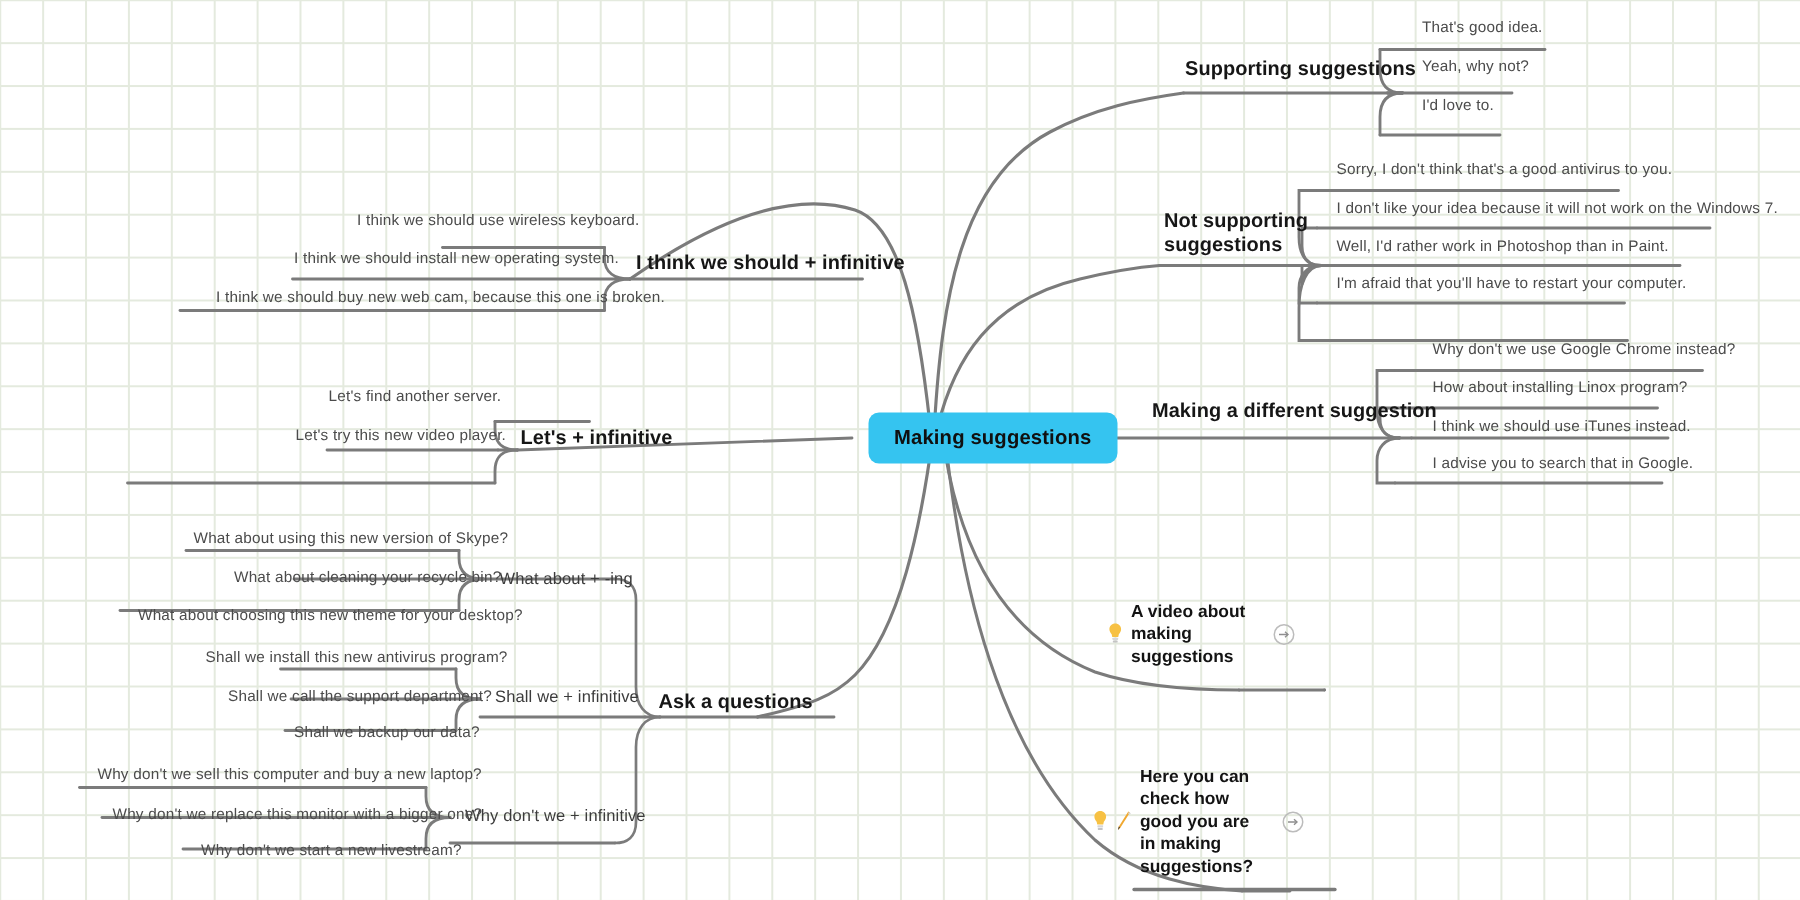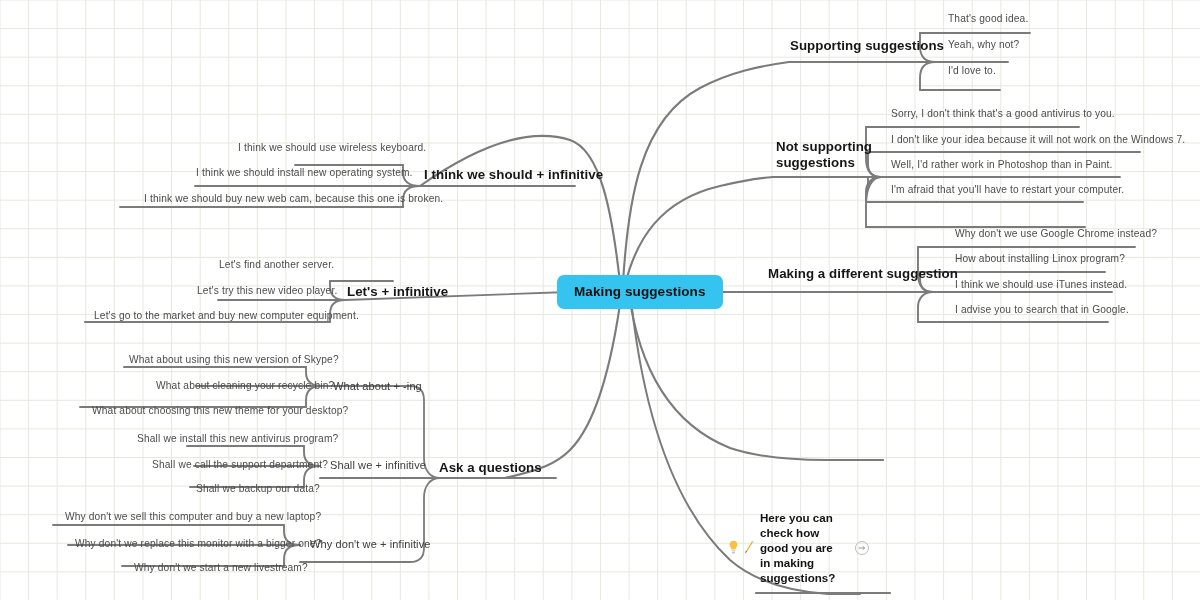--- a/index.html
+++ b/index.html
@@ -195,21 +195,21 @@
       <path d="M933,292 L941,292"></path>
       <path d="M941,292 L1112,292"></path>
       <path d="M933,292 C923,292 918,299 918,307 L918,322 L930,322"></path>
       <path d="M930,322 L1108,322"></path>
 
       <path d="M883,460 L883,460"></path>
       <path d="M756,593 L890,593" stroke-width="2.2"></path>
     </g>
   </svg>
 
-  <div class="node root-node" style="left:557px; top:275px;">
+  <div class="node root-node" style="left:579px; top:275px;">
     <span>Making suggestions</span>
   </div>
 
   <div class="node main-label" style="left:790px; top:38px;">
     <span>Supporting suggestions</span>
   </div>
   <div class="node leaf" style="left:948px; top:13px;text-align:right;">
     <span>That's good idea.</span>
   </div>
   <div class="node leaf" style="left:948px; top:39px;">
@@ -244,20 +244,36 @@
   <div class="node leaf" style="left:955px; top:253px;">
     <span>How about installing Linox program?</span>
   </div>
   <div class="node leaf" style="left:955px; top:279px;">
     <span>I think we should use iTunes instead.</span>
   </div>
   <div class="node leaf" style="left:955px; top:304px;">
     <span>I advise you to search that in Google.</span>
   </div>
 
+  <div class="node note-node" style="left:738px; top:400px;">
+    <span class="icon-bulb">
+      <svg viewBox="0 0 11 15" width="11" height="15">
+        <path d="M5.5 0.7 C3.2 0.7 1.6 2.4 1.6 4.5 C1.6 6.0 2.4 6.9 3.1 7.9 L3.5 9.6 L7.5 9.6 L7.9 7.9 C8.6 6.9 9.4 6.0 9.4 4.5 C9.4 2.4 7.8 0.7 5.5 0.7 Z" fill="#f7c143"></path>
+        <rect x="3.6" y="10.1" width="3.8" height="1.5" rx="0.4" fill="#d7d7d7"></rect>
+        <rect x="3.9" y="12.0" width="3.2" height="1.4" rx="0.4" fill="#c4c4c4"></rect>
+      </svg>
+    </span>
+    <span class="note-text">A video about making suggestions</span>
+    <span class="link-badge">
+      <svg viewBox="0 0 12 12" width="10" height="10">
+        <path d="M2 6 H9" stroke="#8e8e8e" stroke-width="1.1" fill="none"></path>
+        <path d="M6.8 3.8 L9.2 6 L6.8 8.2" stroke="#8e8e8e" stroke-width="1.1" fill="none"></path>
+      </svg>
+    </span>
+  </div>
 
   <div class="node note-node" style="left:728px; top:510px;">
     <span class="icon-bulb">
       <svg viewBox="0 0 11 15" width="11" height="15">
         <path d="M5.5 0.7 C3.2 0.7 1.6 2.4 1.6 4.5 C1.6 6.0 2.4 6.9 3.1 7.9 L3.5 9.6 L7.5 9.6 L7.9 7.9 C8.6 6.9 9.4 6.0 9.4 4.5 C9.4 2.4 7.8 0.7 5.5 0.7 Z" fill="#f7c143"></path>
         <rect x="3.6" y="10.1" width="3.8" height="1.5" rx="0.4" fill="#d7d7d7"></rect>
         <rect x="3.9" y="12.0" width="3.2" height="1.4" rx="0.4" fill="#c4c4c4"></rect>
       </svg>
     </span>
     <span class="icon-pencil">
@@ -291,23 +307,20 @@
 
   <div class="node main-label" style="left:347px; top:284px;">
     <span>Let's + infinitive</span>
   </div>
   <div class="node leaf" style="left:219px; top:259px;text-align:right;">
     <span>Let's find another server.</span>
   </div>
   <div class="node leaf" style="left:197px; top:285px;">
     <span>Let's try this new video player.</span>
   </div>
-  <div class="node leaf" style="left:94px; top:310px;">
-    <span>Let's go to the market and buy new computer equipment.</span>
-  </div>
 
   <div class="node main-label" style="left:439px; top:460px;">
     <span>Ask a questions</span>
   </div>
 
   <div class="node group-label" style="left:333px; top:380px;">
     <span>What about + -ing</span>
   </div>
   <div class="node leaf" style="left:129px; top:354px;">
     <span>What about using this new version of Skype?</span>

